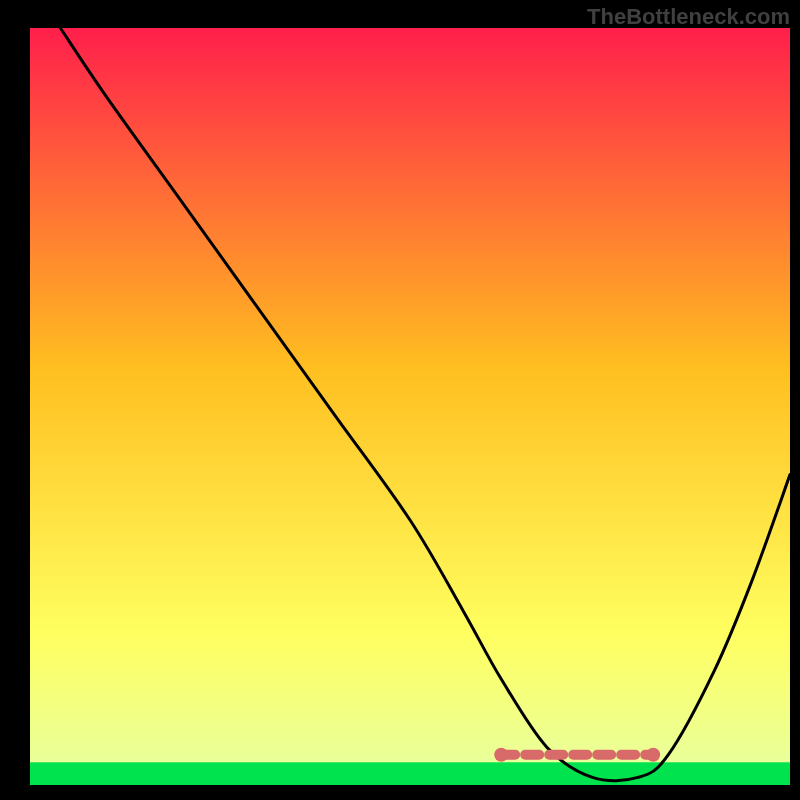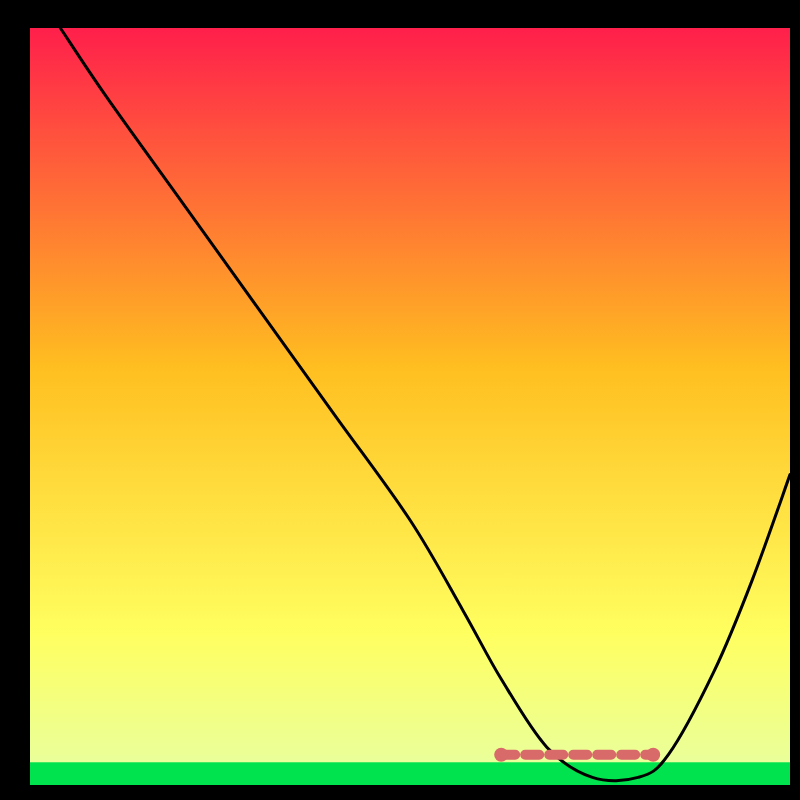--- a/index.html
+++ b/index.html
@@ -47,13 +47,14 @@
     </linearGradient>
   </defs>
 <rect x="30" y="28" width="760" height="757" fill="url(#heat)"></rect>
       <rect x="30" y="762.29" width="760" height="22.710000000000036" fill="#00e24e"></rect>
       <path d="M 60.400000000000006 28 C 68 39.355, 85.73333333333333 67.11166666666666, 106 96.13 C 126.26666666666667 125.14833333333333, 156.66666666666666 166.78333333333336, 182 202.11 C 207.33333333333334 237.43666666666667, 232.66666666666666 272.7633333333333, 258 308.09 C 283.3333333333333 343.41666666666663, 308.6666666666667 378.74333333333334, 334 414.07 C 359.3333333333333 449.39666666666665, 388.4666666666667 487.2466666666666, 410 520.05 C 431.5333333333333 552.8533333333332, 448 584.395, 463.2 610.89 C 478.4 637.385, 487.26666666666665 656.31, 501.2 679.02 C 515.1333333333333 701.73, 531.6 730.7483333333333, 546.8000000000001 747.15 C 562.0000000000001 763.5516666666666, 577.2 772.3833333333333, 592.4 777.43 C 607.5999999999999 782.4766666666666, 625.3333333333334 781.2149999999999, 638 777.43 C 650.6666666666666 773.645, 655.7333333333333 772.3833333333333, 668.4 754.72 C 681.0666666666666 737.0566666666667, 700.0666666666666 700.4683333333334, 714 671.45 C 727.9333333333334 642.4316666666667, 739.3333333333334 613.4133333333334, 752 580.61 C 764.6666666666666 547.8066666666666, 783.6666666666666 492.29333333333335, 790 474.63" fill="none" stroke="#000000" stroke-width="3" stroke-linecap="round"></path>
       <line x1="501.2" y1="754.72" x2="653.1999999999999" y2="754.72" stroke="#d86a6a" stroke-width="10" stroke-linecap="round" stroke-dasharray="14 10"></line>
       <circle cx="501.2" cy="754.72" r="7" fill="#d86a6a"></circle>
       <circle cx="653.1999999999999" cy="754.72" r="7" fill="#d86a6a"></circle>
     </svg>
 
+<div class="watermark">TheBottleneck.com</div>
 </div>
 
 </body></html>

